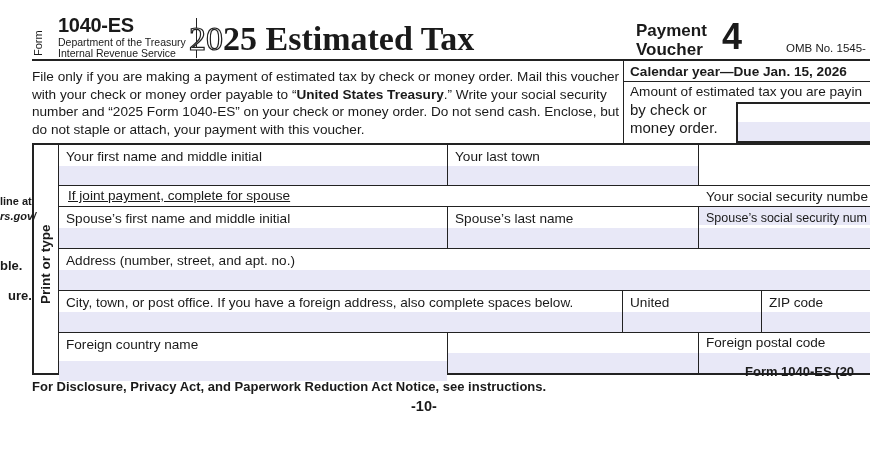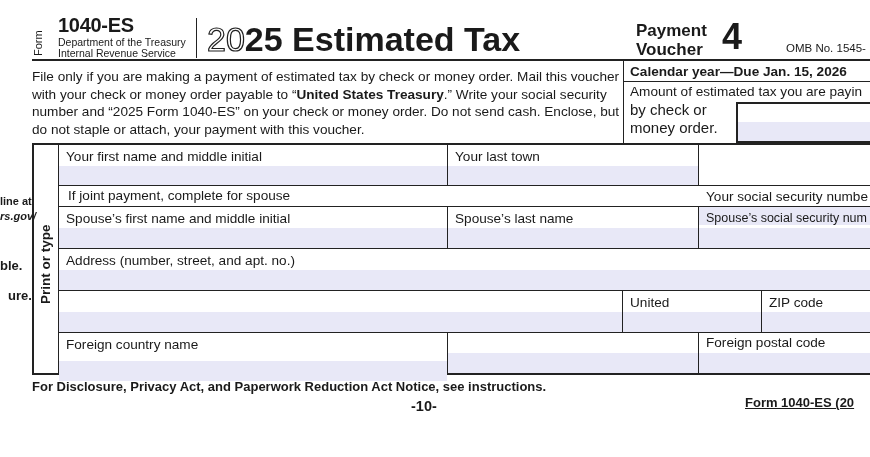--- a/index.html
+++ b/index.html
@@ -10,21 +10,21 @@
   .vl { position: absolute; background: #222; width: 1px; }
   .thick { height: 2px; }
   .vthick { width: 2px; }
 
   
   .form-word { left: 32px; top: 20px; width: 12px; height: 36px; }
   .form-word span { display: block; transform: rotate(-90deg); transform-origin: left top;
                     position: absolute; left: 0; top: 36px; font-size: 11px; white-space: nowrap; }
   .form-num { left: 58px; top: 14px; font-size: 20px; font-weight: bold; letter-spacing: -0.3px; }
   .dept { left: 58px; top: 37px; font-size: 10.5px; line-height: 11px; }
-  .title { left: 207px; top: 20px; font-size: 34px; font-weight: bold; white-space: nowrap; line-height: 38px; }
+  .title { left: 189px; top: 20px; font-size: 34px; font-weight: bold; white-space: nowrap; line-height: 38px; font-family: Liberation Serif, serif; }
   .title .outline { color: #fff; -webkit-text-stroke: 1.2px #222; font-weight: normal; }
   .voucher { left: 636px; top: 21px; font-size: 17px; font-weight: bold; line-height: 19px; }
   .voucher-num { left: 722px; top: 16px; font-size: 36px; font-weight: bold; }
   .omb { left: 786px; top: 42px; font-size: 11.5px; white-space: nowrap; }
 
   
   .instr { left: 32px; top: 68px; width: 590px; font-size: 13.6px; line-height: 17.5px; }
   .instr b { font-weight: bold; }
   .cal { left: 630px; top: 64px; font-size: 13.6px; font-weight: bold; white-space: nowrap; }
   .amt-lbl { left: 630px; top: 83px; font-size: 13.6px; white-space: nowrap; line-height: 18px; }
@@ -40,21 +40,21 @@
   .pot span { position: absolute; left: 4px; top: 160px; transform: rotate(-90deg); transform-origin: left top;
               font-size: 13.5px; font-weight: bold; white-space: nowrap; }
 
   
   .field { position: absolute; box-sizing: border-box; }
   .field .lbl { position: absolute; left: 7px; top: 4px; font-size: 13.6px; white-space: nowrap; }
   .field .inp { position: absolute; left: 0; right: 0; bottom: 0; background: #e8e8f7; border: none; outline: none;
                 padding: 0 6px; font-family: "Liberation Sans", sans-serif; font-size: 13px; box-sizing: border-box; }
 
   .footer-left { left: 32px; top: 379px; font-size: 13px; font-weight: bold; white-space: nowrap; }
-  .footer-right { left: 745px; top: 395px; font-size: 13px; font-weight: bold; white-space: nowrap; text-decoration: underline; }
+  .footer-right { left: 745px; top: 364px; font-size: 13px; font-weight: bold; white-space: nowrap; }
   .page-num { left: 411px; top: 398px; font-size: 14.5px; font-weight: bold; }
 </style>
 </head>
 <body>
 
 <div class="abs form-word">
     <span>Form</span>
   </div>
 <div class="abs form-num">1040-ES</div>
 <div class="abs dept">
@@ -109,21 +109,21 @@
   <span class="lbl">Your last town</span>
   <input class="inp" style="height: 19px;" type="text" value="">
 </div>
 <div class="vl" style="left:698px; top:143px; height:42px;"></div>
 <div class="field" style="left:699px; top:145px; width:171px; height:40px;margin-top:40px;">
   <span class="lbl">Your social security numbe</span>
   <input class="inp" style="height: 19px;" type="text" value="">
 </div>
 <div class="hl" style="left:59px; top:185px; width:811px;"></div>
 
-<div class="abs" style="left:68px; top:188px; font-size:13.6px;">If joint payment, complete for spouse</div>
+<div class="abs" style="left:68px; top:188px; font-size:13.6px;text-decoration:underline;">If joint payment, complete for spouse</div>
 <div class="hl" style="left:59px; top:206px; width:811px;"></div>
 
 <div class="field" style="left:59px; top:207px; width:388px; height:41px;">
   <span class="lbl">Spouse’s first name and middle initial</span>
   <input class="inp" style="height: 20px;" type="text" value="">
 </div>
 <div class="vl" style="left:447px; top:206px; height:43px;"></div>
 <div class="field" style="left:448px; top:207px; width:250px; height:41px;">
   <span class="lbl">Spouse’s last name</span>
   <input class="inp" style="height: 20px;" type="text" value="">
@@ -135,20 +135,21 @@
 </div>
 <div class="hl" style="left:59px; top:248px; width:811px;"></div>
 
 <div class="field" style="left:59px; top:249px; width:811px; height:41px;">
   <span class="lbl">Address (number, street, and apt. no.)</span>
   <input class="inp" style="height: 20px;" type="text" value="">
 </div>
 <div class="hl" style="left:59px; top:290px; width:811px;"></div>
 
 <div class="field" style="left:59px; top:291px; width:563px; height:41px;">
+  <span class="lbl">City, town, or post office. If you have a foreign address, also complete spaces below.</span>
   <input class="inp" style="height: 20px;" type="text" value="">
 </div>
 <div class="vl" style="left:622px; top:290px; height:42px;"></div>
 <div class="field" style="left:623px; top:291px; width:138px; height:41px;">
   <span class="lbl">United</span>
   <input class="inp" style="height: 20px;" type="text" value="">
 </div>
 <div class="vl" style="left:761px; top:290px; height:42px;"></div>
 <div class="field" style="left:762px; top:291px; width:108px; height:41px;">
   <span class="lbl">ZIP code</span>

